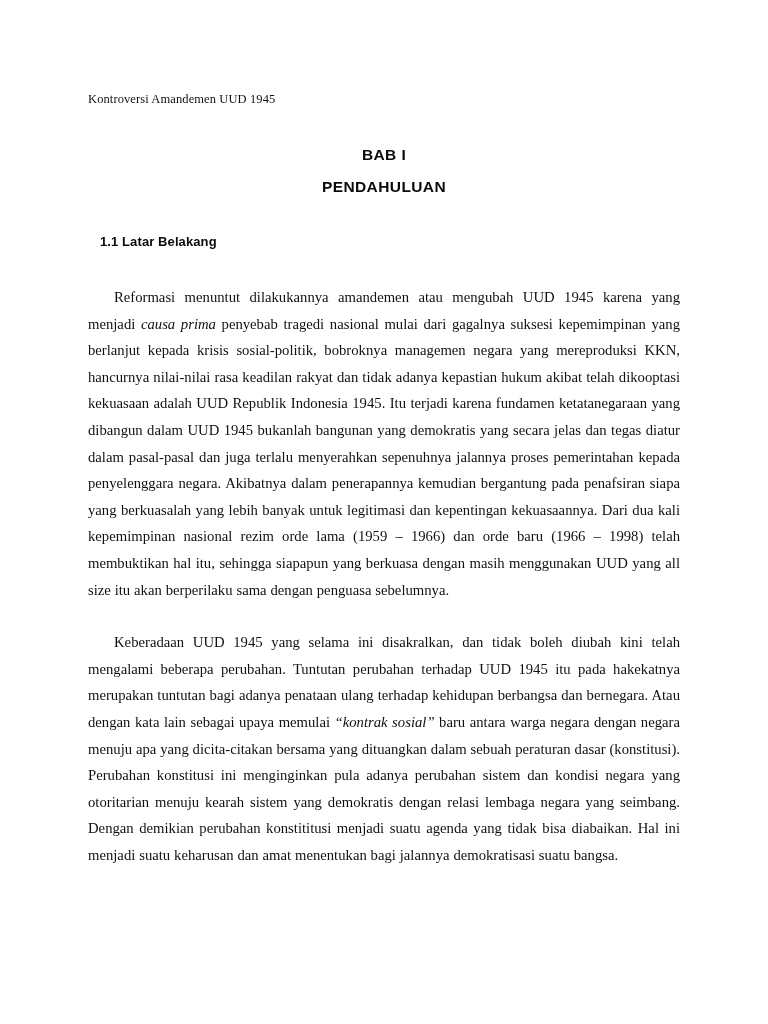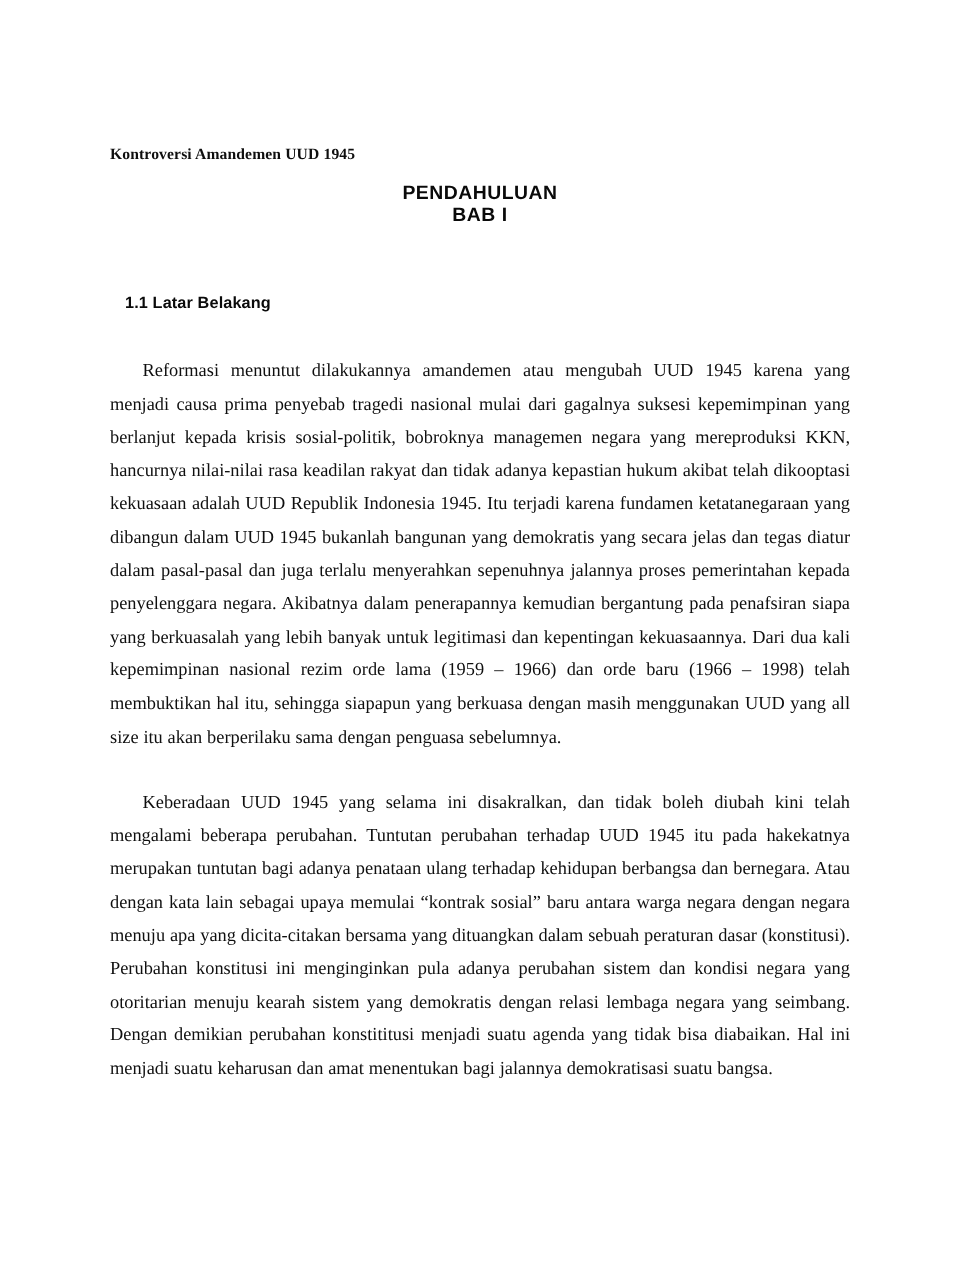--- a/index.html
+++ b/index.html
@@ -25,27 +25,26 @@
     background: #ffffff;
     box-sizing: border-box;
   }
 
   
   .running-header {
     position: absolute;
     left: 88px;
     top: 92px;
     font-family: "Liberation Serif", "DejaVu Serif", serif;
-    font-weight: bold;
+    font-weight: normal;
     font-size: 12.5px;
     letter-spacing: 0.1px;
     line-height: 1.2;
     white-space: nowrap;
     color: #111111;
-    margin-top: 24px;
   }
 
   
   .chapter-block {
     position: absolute;
     left: 88px;
     top: 146px;
     width: 592px;
     text-align: center;
   }
@@ -94,37 +93,38 @@
     text-indent: 26px;
     color: #111111;
     word-spacing: 0.2px;
   }
 
   p.para:last-child {
     margin-bottom: 12px;
   }
 
   .it {
+    font-style: italic;
   }
 
   
   .scan {
     filter: contrast(1.02);
   }
 </style>
 </head>
 <body>
 
 <div class="page scan">
 
   <div class="running-header">Kontroversi Amandemen UUD 1945</div>
 
   <div class="chapter-block">
+    <div class="chapter-line bab">BAB I</div>
     <div class="chapter-line">PENDAHULUAN</div>
-    <div class="chapter-line bab">BAB I</div>
   </div>
 
   <div class="section-heading">1.1 Latar Belakang</div>
 
   <div class="body-area">
     <p class="para"><span>Reformasi menuntut dilakukannya amandemen atau mengubah UUD 1945 karena yang menjadi </span><span class="it">causa prima</span><span> penyebab tragedi nasional mulai dari gagalnya suksesi kepemimpinan yang berlanjut kepada krisis sosial-politik, bobroknya managemen negara yang mereproduksi KKN, hancurnya nilai-nilai rasa keadilan rakyat dan tidak adanya kepastian hukum akibat telah dikooptasi kekuasaan adalah UUD Republik Indonesia 1945. Itu terjadi karena fundamen ketatanegaraan yang dibangun dalam UUD 1945 bukanlah bangunan yang demokratis yang secara jelas dan tegas diatur dalam pasal-pasal dan juga terlalu menyerahkan sepenuhnya jalannya proses pemerintahan kepada penyelenggara negara. Akibatnya dalam penerapannya kemudian  bergantung pada penafsiran siapa yang berkuasalah yang lebih banyak untuk legitimasi dan kepentingan kekuasaannya. Dari dua kali kepemimpinan nasional rezim orde lama (1959 – 1966) dan orde baru (1966 – 1998) telah membuktikan hal itu, sehingga siapapun yang berkuasa dengan masih menggunakan UUD yang all size itu akan berperilaku sama dengan penguasa sebelumnya.</span></p>
     <p class="para"><span>Keberadaan UUD 1945 yang  selama ini disakralkan, dan tidak boleh diubah kini telah mengalami beberapa perubahan. Tuntutan perubahan terhadap UUD 1945 itu pada hakekatnya merupakan tuntutan bagi adanya penataan ulang terhadap kehidupan  berbangsa dan bernegara. Atau dengan kata lain sebagai upaya memulai </span><span class="it">“kontrak sosial”</span><span> baru antara warga negara dengan negara menuju apa yang dicita-citakan bersama yang dituangkan dalam sebuah peraturan dasar (konstitusi). Perubahan konstitusi ini menginginkan pula adanya perubahan sistem dan kondisi negara yang otoritarian menuju kearah  sistem yang demokratis dengan relasi lembaga negara yang seimbang.  Dengan demikian perubahan konstititusi menjadi suatu agenda yang tidak bisa diabaikan. Hal ini  menjadi suatu keharusan dan amat menentukan bagi jalannya demokratisasi suatu bangsa.</span></p>
   </div>
 
 </div>

